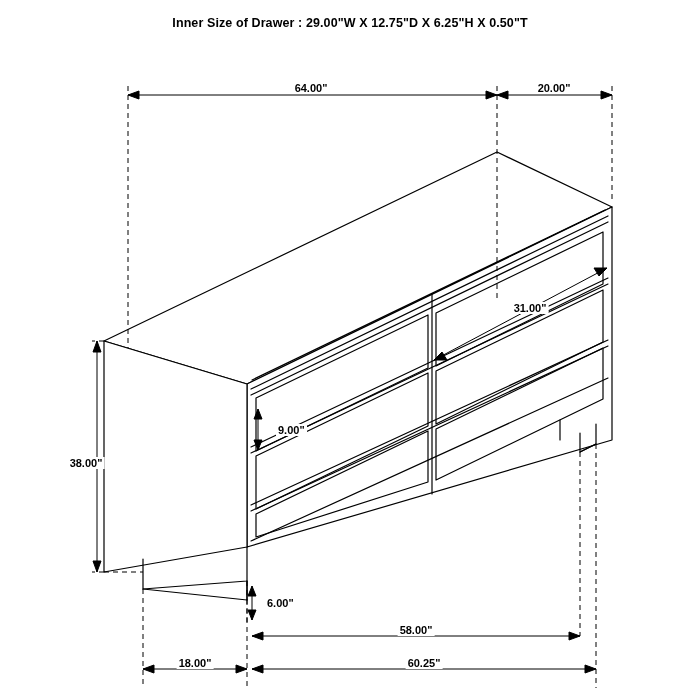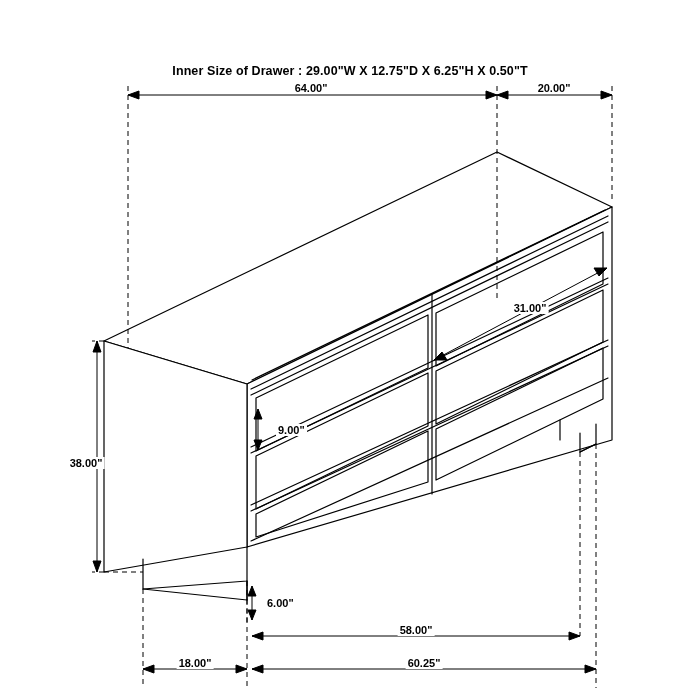--- a/index.html
+++ b/index.html
@@ -23,21 +23,20 @@
   #title {
     position: absolute;
     top: 16px;
     left: 0;
     width: 700px;
     text-align: center;
     font-size: 12.5px;
     font-weight: bold;
     letter-spacing: 0.1px;
     color: #000;
-    margin-top: 48px;
   }
   svg#drawing {
     position: absolute;
     top: 0;
     left: 0;
   }
   .dimlabel {
     position: absolute;
     font-size: 11px;
     font-weight: bold;

